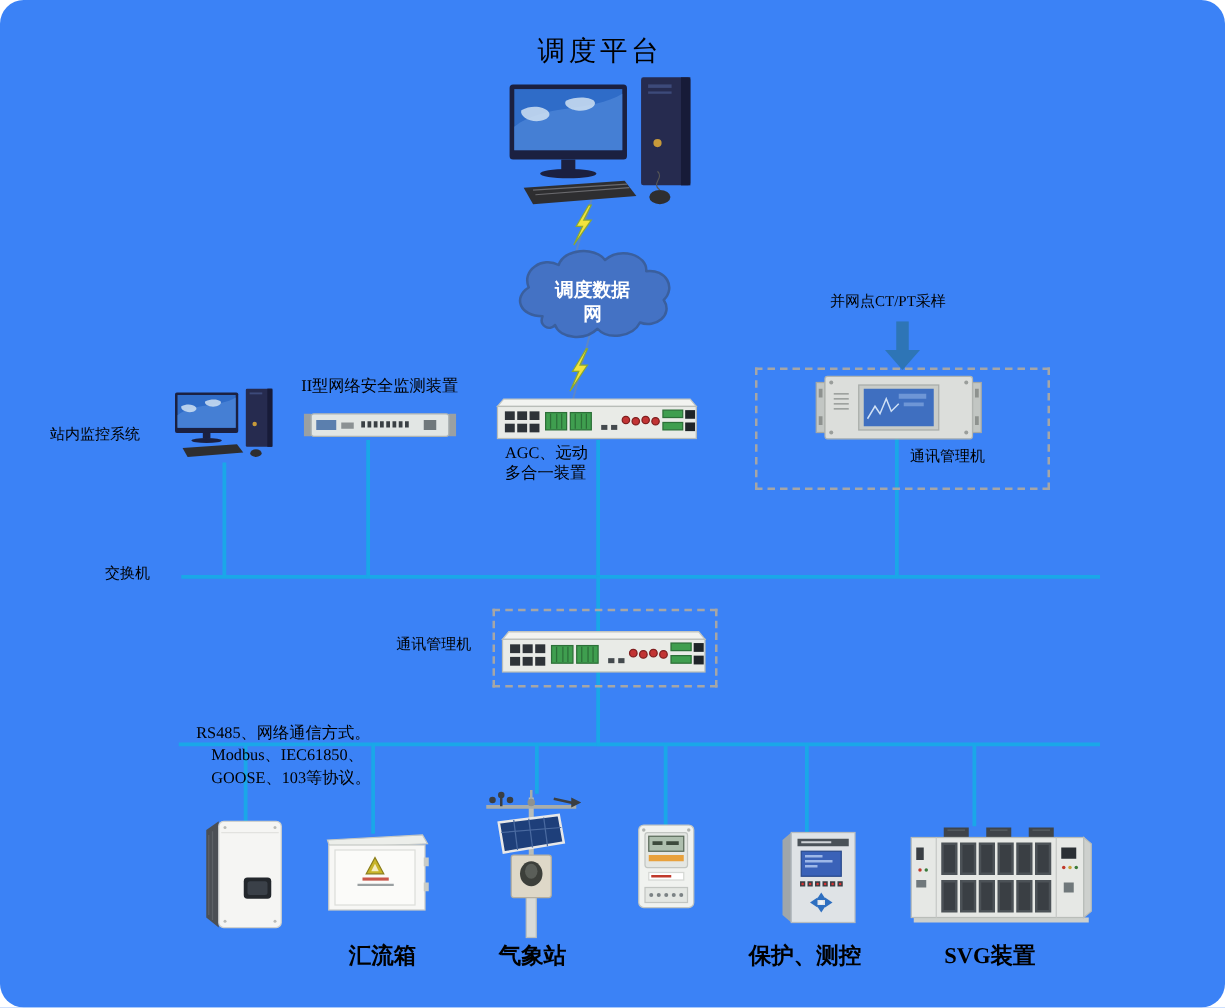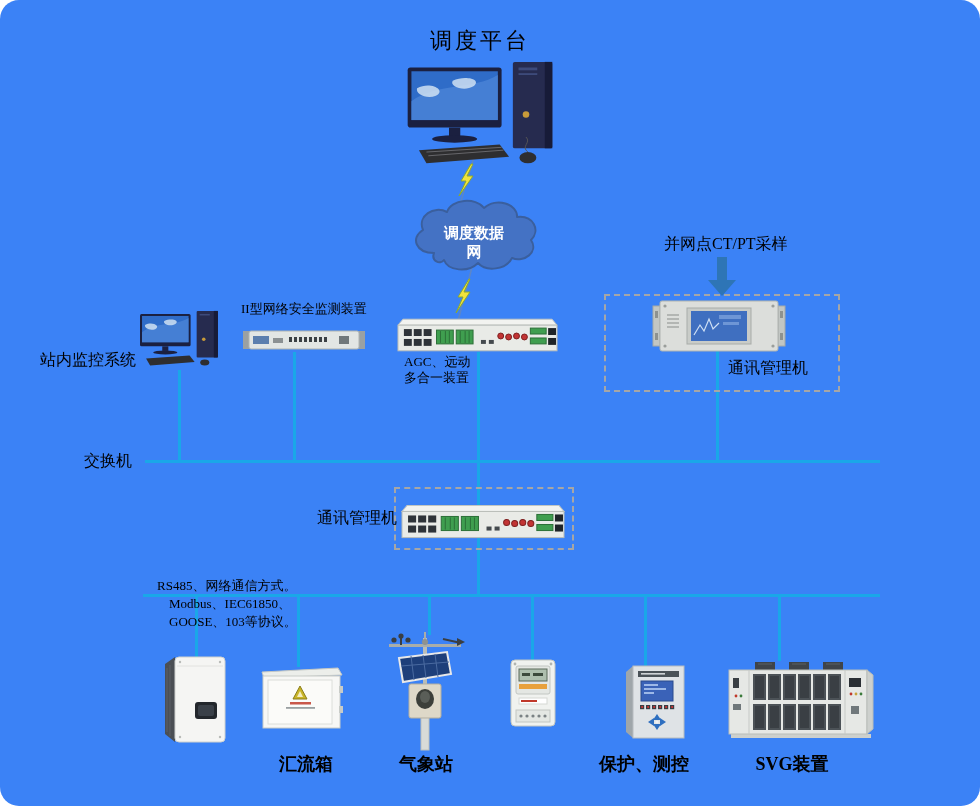--- a/index.html
+++ b/index.html
@@ -6,21 +6,21 @@
   #canvas{
     position:relative;width:980px;height:806px;background:#3b82f6;overflow:hidden;
     font-family:"Liberation Serif","DejaVu Serif",serif;color:#000;border-radius:19px;
   }
   .abs{position:absolute;}
   .vline{position:absolute;width:3px;background:var(--line);}
   .hline{position:absolute;height:3px;background:var(--line);}
   .dashed-box{position:absolute;border:2px dashed var(--dash);background:transparent;}
   .lbl{position:absolute;white-space:nowrap;line-height:1.25;}
   .lbl-title{font-size:22px;letter-spacing:3px;}
-  .lbl-md{font-size:16px;}
+  .lbl-md{font-size:12px;}
   .lbl-sm{font-size:13px;}
   .dev-label{position:absolute;width:140px;text-align:center;font-size:18px;font-weight:bold;white-space:nowrap;}
   .cloud-wrap{position:absolute;}
   .cloud-wrap svg{position:absolute;left:0;top:0;}
   .cloud-text{
     position:absolute;left:0;top:16px;width:100%;text-align:center;
     color:#fff;font-weight:bold;font-size:15px;line-height:19px;
     font-family:"Liberation Sans","DejaVu Sans",sans-serif;
     margin-top:11px;
   }
@@ -90,21 +90,21 @@
     </svg>
   </div>
 
   <div class="cloud-wrap" style="left:404px;top:196px;width:140px;height:78px;">
     <svg width="140" height="78" viewBox="0 0 140 78">
       <path d="M30,57 C12,57 6,42 19,34 C13,20 30,9 43,16 C47,3 72,1 80,12 C92,1 114,8 113,21 C129,19 137,34 127,44 C135,56 120,67 108,62 C102,74 82,76 74,67 C64,77 44,75 40,64 C36,69 27,65 30,57 Z" fill="var(--cloud)" stroke="var(--cloud_border)" stroke-width="2" stroke-linejoin="round"></path>
     </svg>
     <div class="cloud-text"><span>调度数据网</span></div>
   </div>
 
-  <div class="lbl lbl-md" style="left:40px;top:350px;text-align:right;">站内监控系统</div>
+  <div class="lbl lbl-md" style="left:40px;top:340px;text-align:right;">站内监控系统</div>
   <div class="abs" style="left:140px;top:306px;">
     <svg width="86" height="66" viewBox="0 0 170 115">
       <rect x="112" y="2" width="42" height="92" rx="2" fill="#262b4f"></rect>
       <rect x="146" y="2" width="8" height="92" fill="#171b38"></rect>
       <rect x="118" y="8" width="20" height="3" fill="#3d4a7a"></rect>
       <circle cx="126" cy="58" r="3.5" fill="#c79a3a"></circle>
       <rect x="0" y="8" width="100" height="64" rx="3" fill="#1b2040"></rect>
       <rect x="4" y="12" width="92" height="52" fill="#2f6cc8"></rect>
       <path d="M4,44 C30,24 70,32 96,16 L96,64 L4,64 Z" fill="#4d86d8" opacity="0.75"></path>
       <path d="M10,30 C24,22 42,32 30,38 C20,42 8,36 10,30 Z" fill="#cfe0f2" opacity="0.85"></path>

